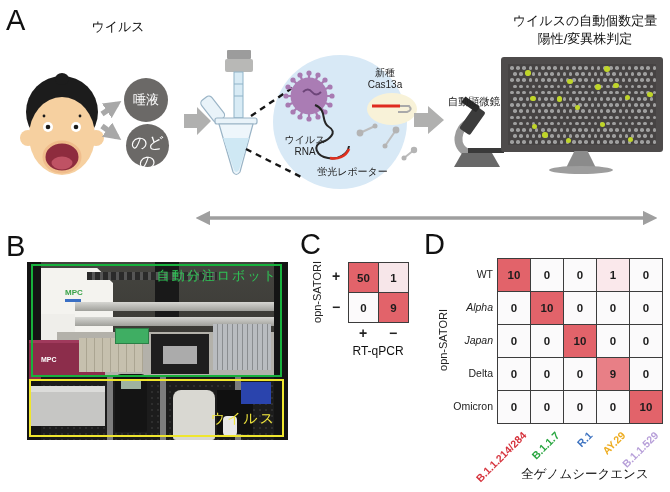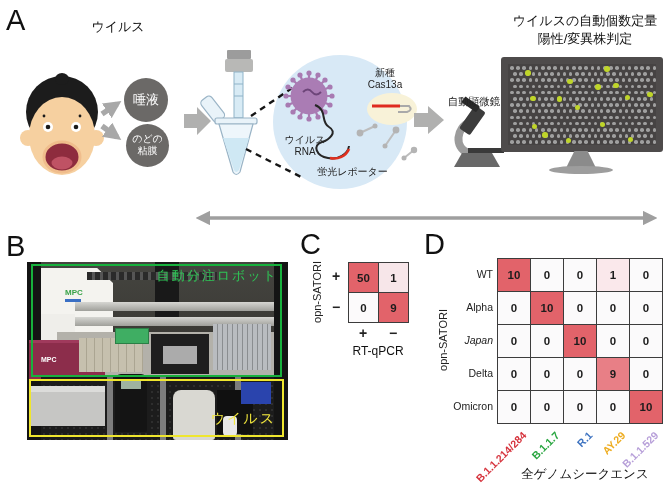--- a/index.html
+++ b/index.html
@@ -164,21 +164,21 @@
       <rect x="466" y="106" width="13" height="28" rx="2" transform="rotate(35 472 120)" fill="#3c3c3c"></rect>
       <rect x="462" y="101" width="18" height="7" rx="1" transform="rotate(35 471 104)" fill="#2b2b2b"></rect>
       <rect x="468" y="148" width="36" height="5" fill="#3a3a3a"></rect>
       <polygon points="462,153 492,153 500,167 454,167" fill="#686868"></polygon>
     </g>
 
     <line x1="200" y1="218" x2="653" y2="218" stroke="#9f9f9f" stroke-width="3.6" marker-start="url(#ah2)" marker-end="url(#ah2)"></line>
   </svg>
 
   <div class="circle-node" style="left:124px;top:78px;width:44px;height:44px;font-size:13px;line-height:44px;">唾液</div>
-  <div class="circle-node" style="left:126px;top:124px;width:43px;height:43px;font-size:10px;padding-top:0;">
+  <div class="circle-node" style="left:126px;top:124px;width:43px;height:43px;font-size:16px;padding-top:0;">
     <div style="margin-top:9px;line-height:1.2;">
       <div>のどの</div>
       <div>粘膜</div>
     </div>
   </div>
 
   <div class="small-lab" style="left:355px;top:67px;width:60px;">新種</div>
   <div class="small-lab" style="left:355px;top:79px;width:60px;">Cas13a</div>
   <div class="small-lab" style="left:278px;top:134px;width:54px;">ウイルス</div>
   <div class="small-lab" style="left:278px;top:146px;width:54px;">RNA</div>
@@ -575,21 +575,21 @@
       <div class="mcell" style="background: rgb(226, 99, 106);">9</div>
     </div>
   <div class="sign" style="left:355px;top:325px;width:16px;">+</div>
   <div class="sign" style="left:385px;top:325px;width:16px;">−</div>
   <div class="axis-title" style="left:340px;top:344px;width:76px;font-size:12px;">RT-qPCR</div>
 
   <div class="panel-label" style="left:424px;top:230px;">D</div>
   <div class="vert-axis" style="left:403px;top:334px;width:80px;">opn-SATORI</div>
   <div id="d-row-labels">
       <div class="d-row-label" style="top: 268px;">WT</div>
-      <div class="d-row-label" style="top: 301px;">Alpha</div>
+      <div class="d-row-label" style="top: 301px; font-style: italic;">Alpha</div>
       <div class="d-row-label" style="top: 334px; font-style: italic;">Japan</div>
       <div class="d-row-label" style="top: 367px;">Delta</div>
       <div class="d-row-label" style="top: 400px;">Omicron</div>
     </div>
   <div class="matrix" id="d-matrix">
       <div class="mcell" style="background: rgb(226, 99, 106);">10</div>
       <div class="mcell" style="background: rgb(251, 250, 251);">0</div>
       <div class="mcell" style="background: rgb(251, 250, 251);">0</div>
       <div class="mcell" style="background: rgb(250, 232, 235);">1</div>
       <div class="mcell" style="background: rgb(251, 250, 251);">0</div>

